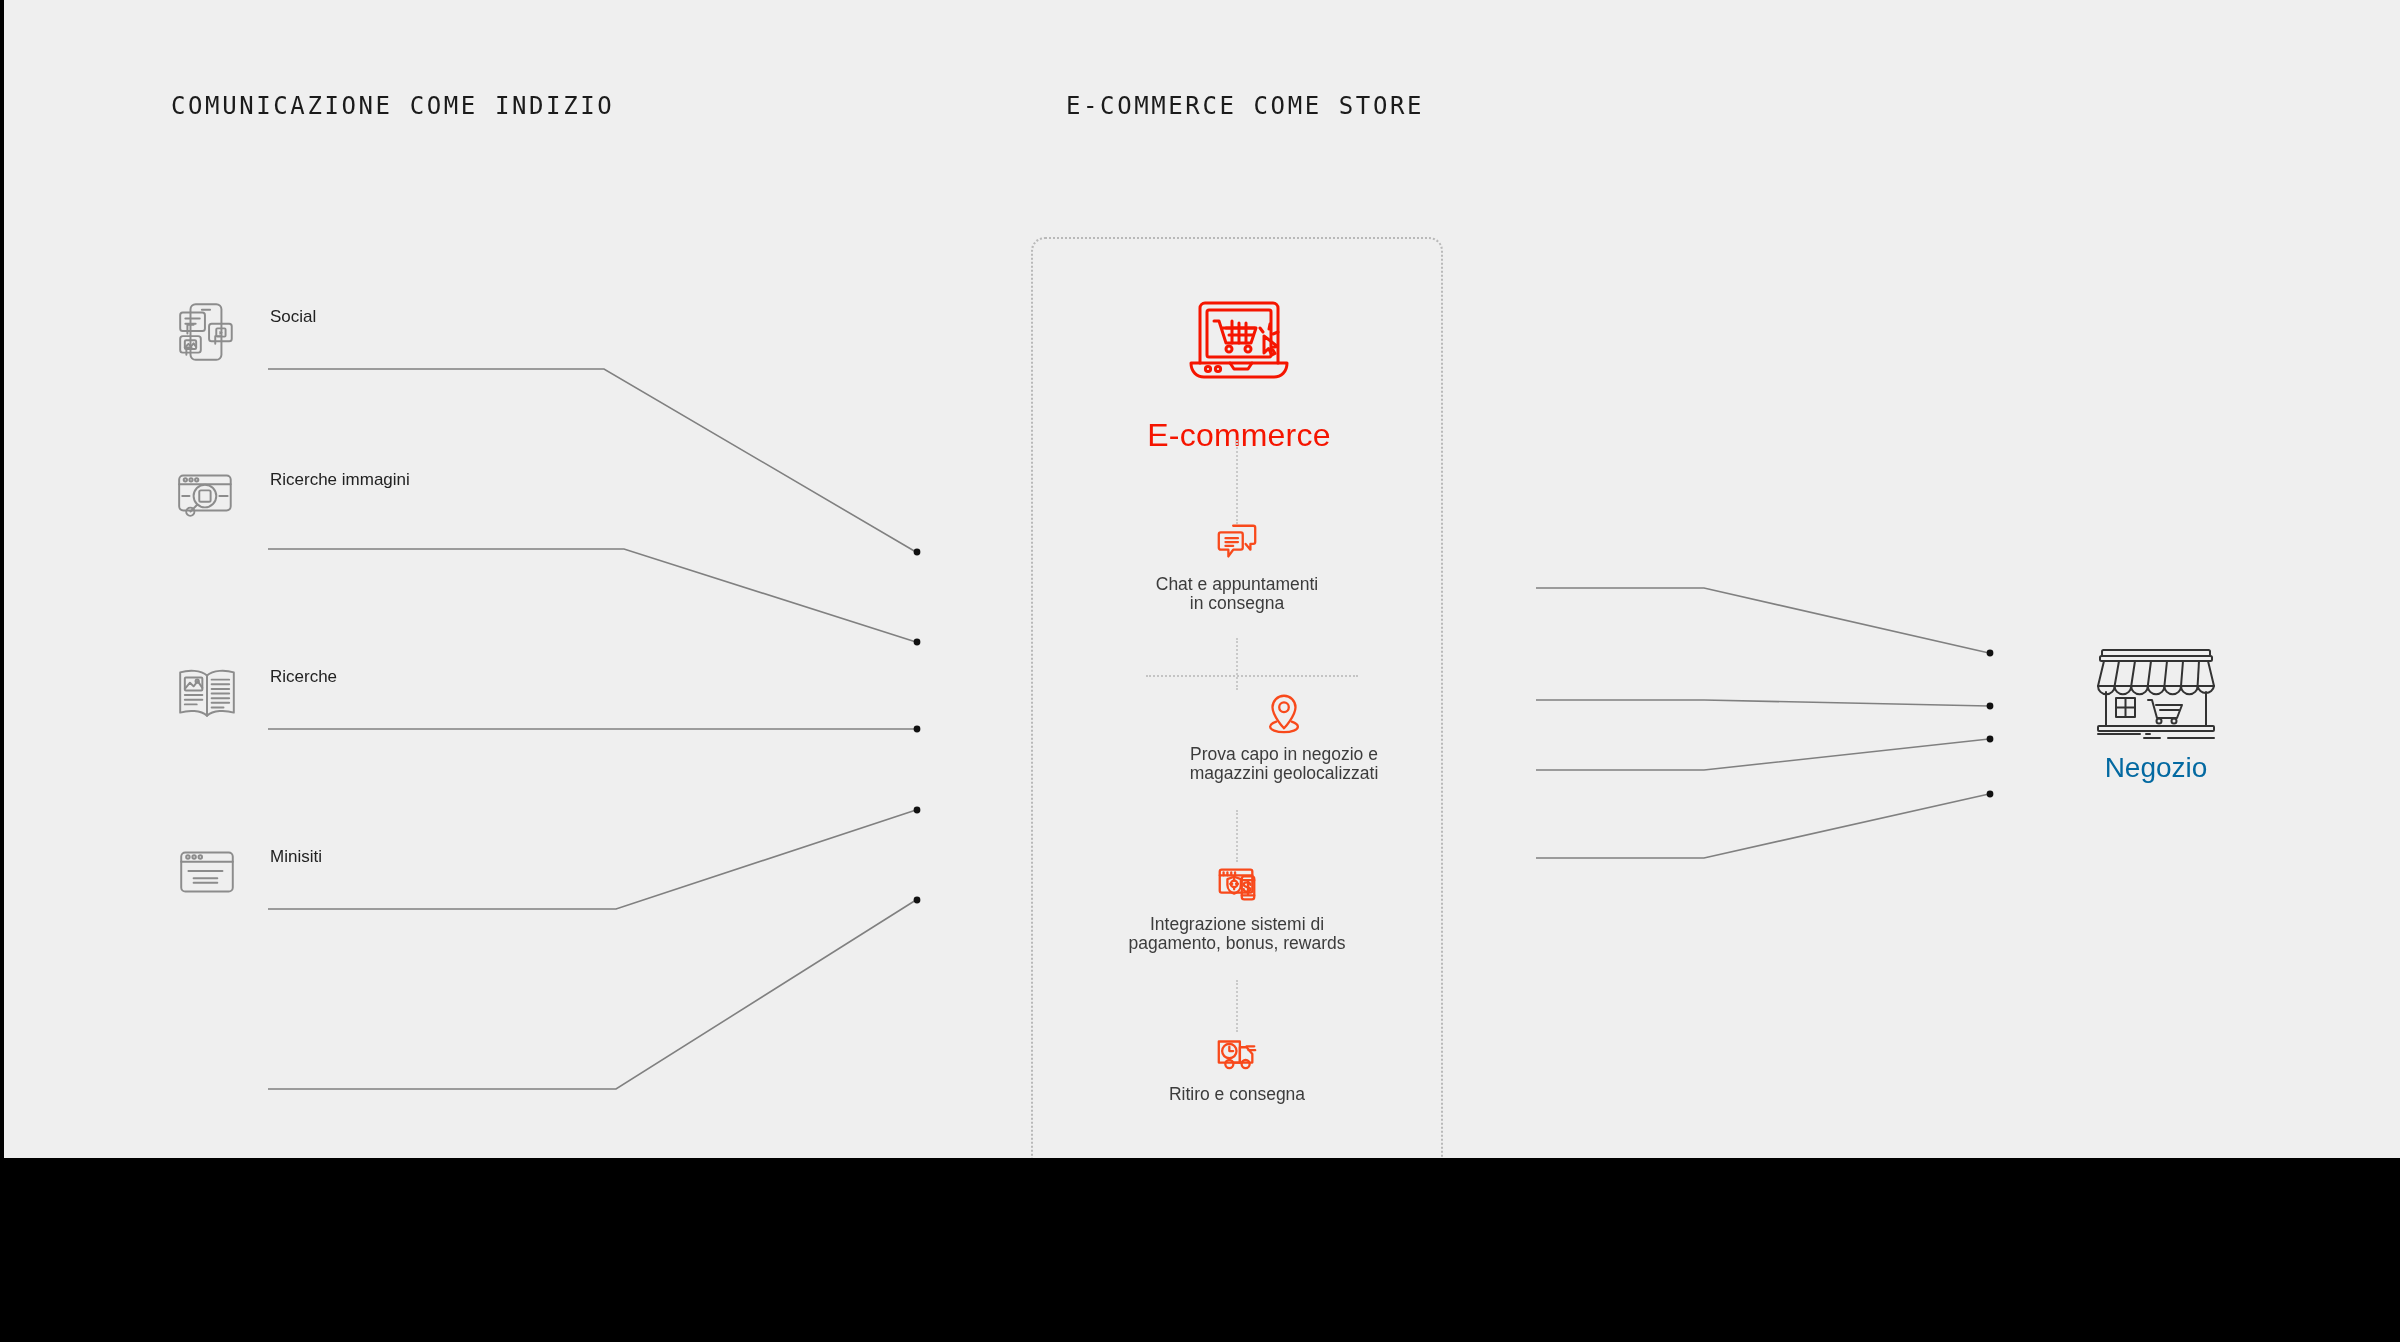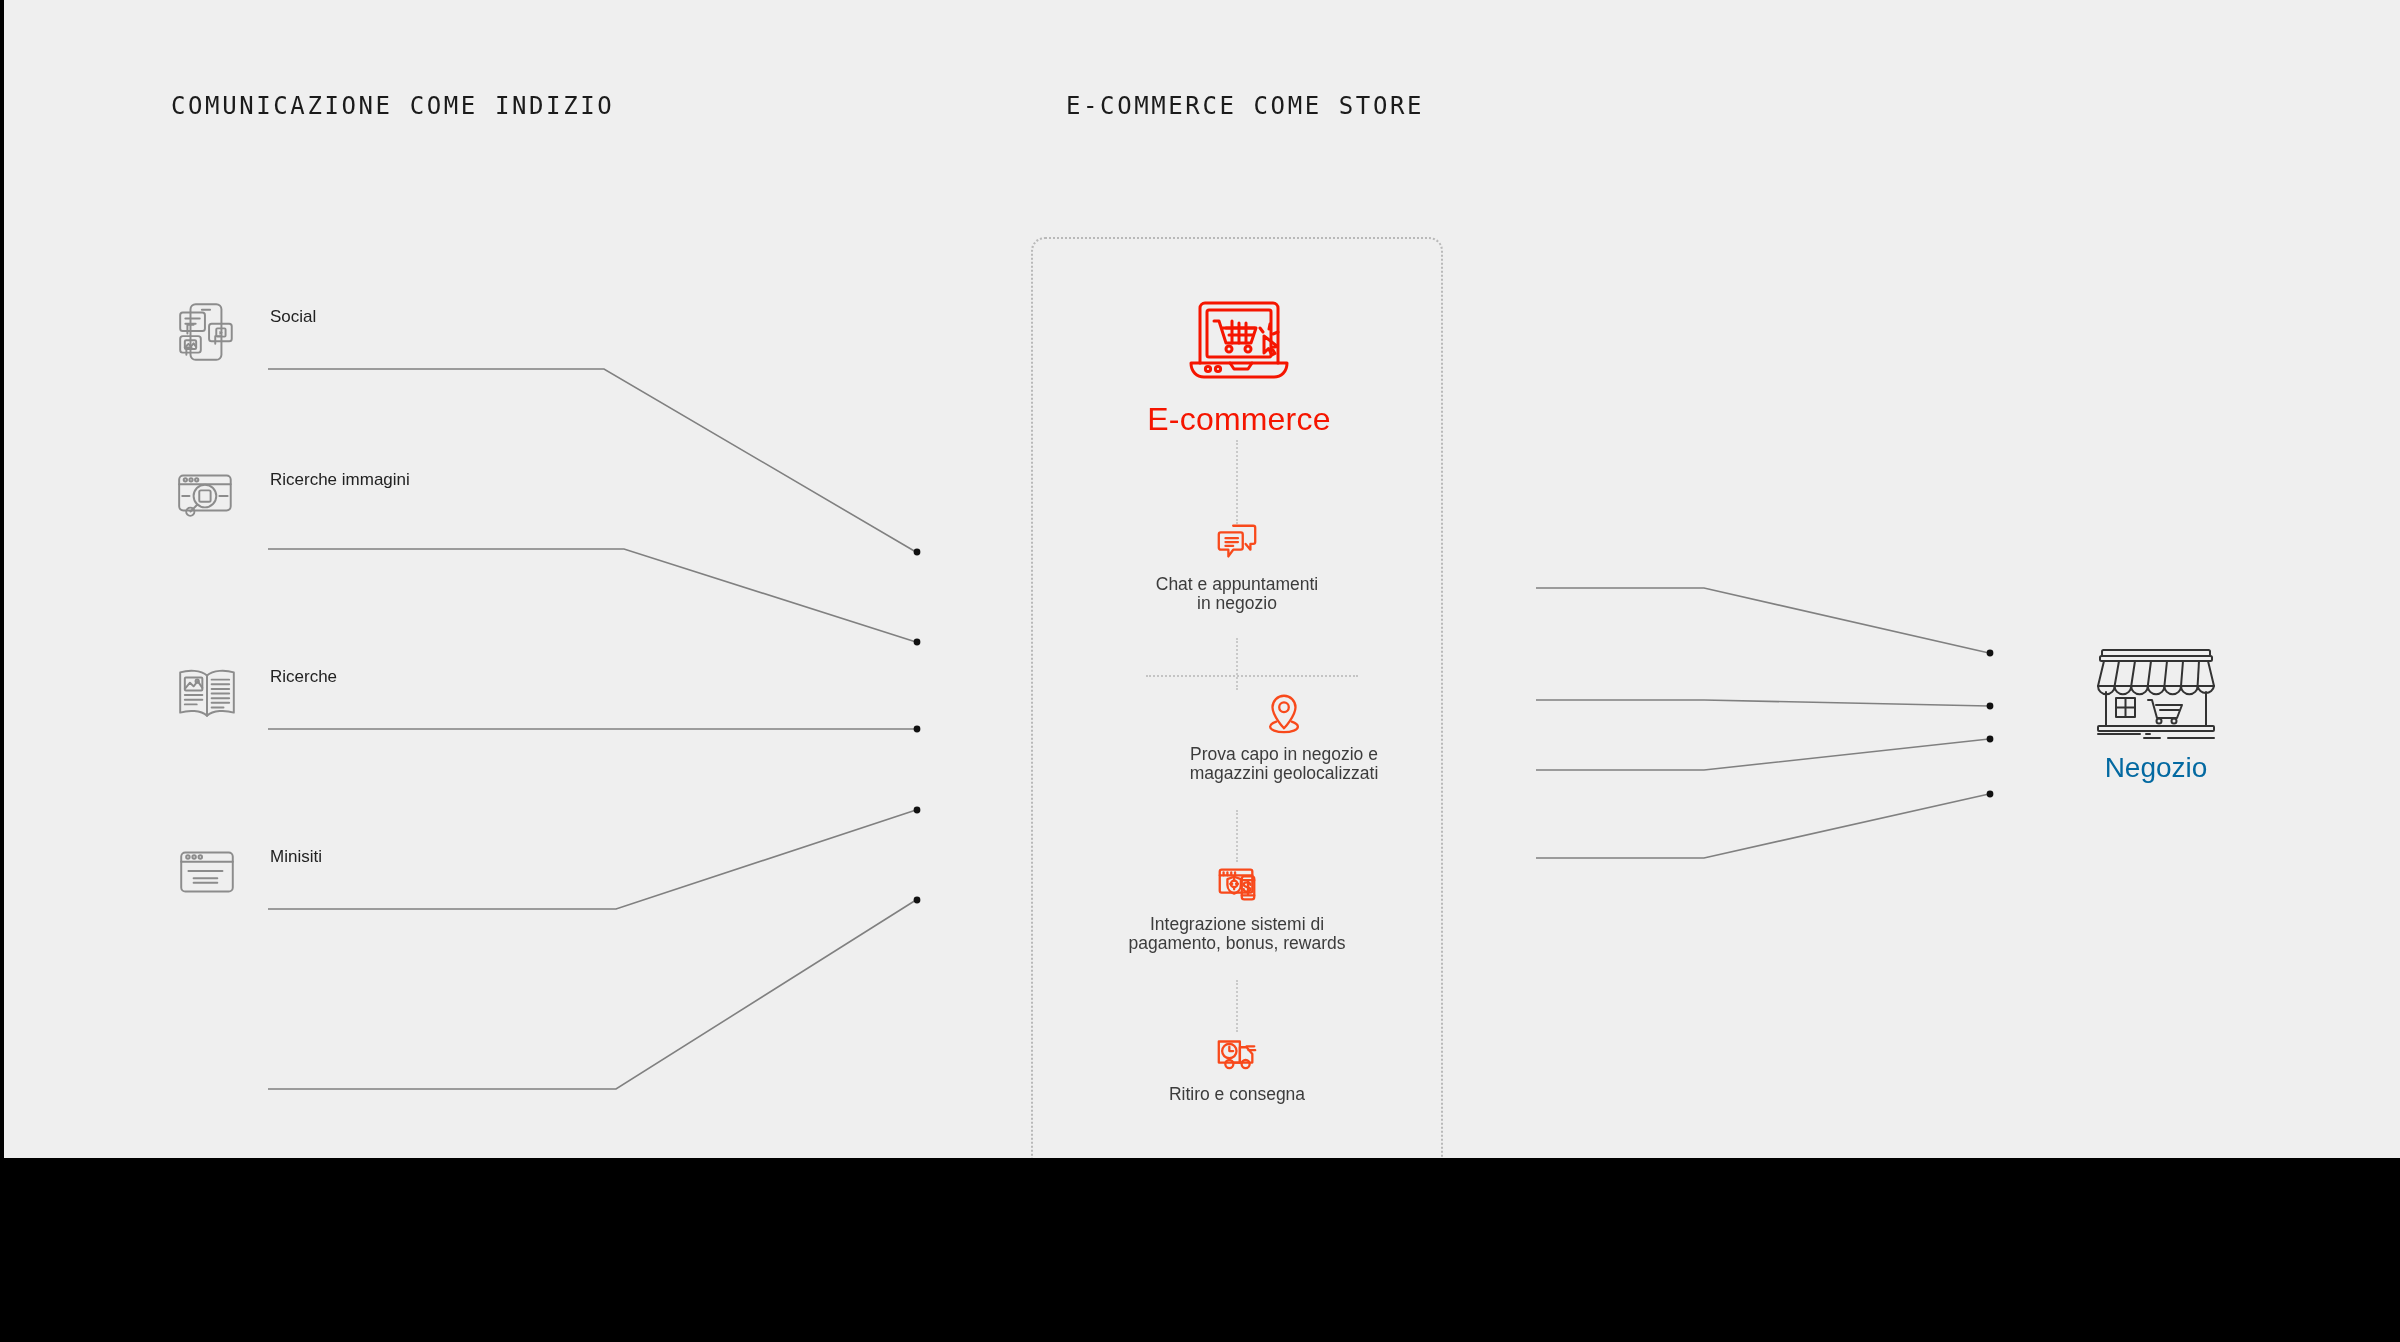--- a/index.html
+++ b/index.html
@@ -88,21 +88,21 @@
   }
   #ecom-head {
     position: absolute;
     left: 0;
     top: 52px;
     width: 412px;
     text-align: center;
   }
   #ecom-head .logo { width: 130px; height: 100px; }
   #ecom-title {
-    margin-top: 6px;
+    margin-top: 22px;
     font-size: 32px;
     color: #f51500;
     letter-spacing: 0.2px;
     text-align: center;
   }
   #ecom-divider {
     position: absolute;
     left: 113px;
     top: 436px;
     width: 212px;
@@ -309,21 +309,21 @@
       <svg class="f-icon" viewBox="0 0 48 48">
         <g fill="none" stroke="#f8491b" stroke-width="2.4" stroke-linejoin="round" stroke-linecap="round">
           <path d="M20 6 h21 a2 2 0 0 1 2 2 v15 a2 2 0 0 1 -2 2 h-3 v6 l-5 -6"></path>
           <path d="M7 13 h21 a2 2 0 0 1 2 2 v14 a2 2 0 0 1 -2 2 h-8 l-5 7 v-7 h-8 a2 2 0 0 1 -2 -2 v-14 a2 2 0 0 1 2 -2 z"></path>
           <line x1="12" y1="19" x2="25" y2="19"></line>
           <line x1="12" y1="23" x2="25" y2="23"></line>
           <line x1="12" y1="27" x2="20" y2="27"></line>
         </g>
       </svg>
       <div class="f-label">Chat e appuntamenti
-in negozio</div>
+in consegna</div>
     </div>
 
     <div class="feature" style="left:1074px; top:690px">
       <svg class="f-icon" viewBox="0 0 48 48">
         <g fill="none" stroke="#f8491b" stroke-width="2.4" stroke-linejoin="round" stroke-linecap="round">
           <path d="M24 6 a12 12 0 0 1 12 12 c0 9 -12 22 -12 22 S12 27 12 18 A12 12 0 0 1 24 6 Z"></path>
           <circle cx="24" cy="18" r="5"></circle>
           <path d="M16 33 c-4 1.3 -6.5 3.2 -6.5 5.3 C9.5 41.5 16 44 24 44 s14.5 -2.5 14.5 -5.7 c0 -2.1 -2.5 -4 -6.5 -5.3"></path>
         </g>
       </svg>

